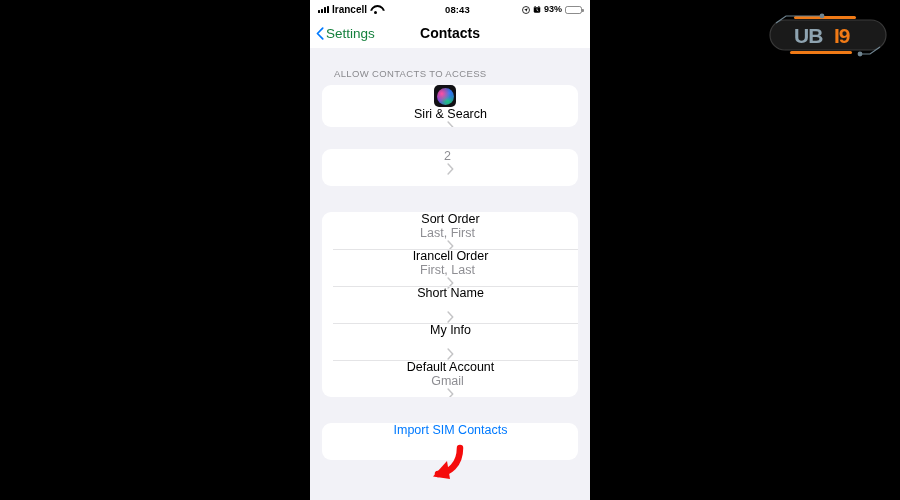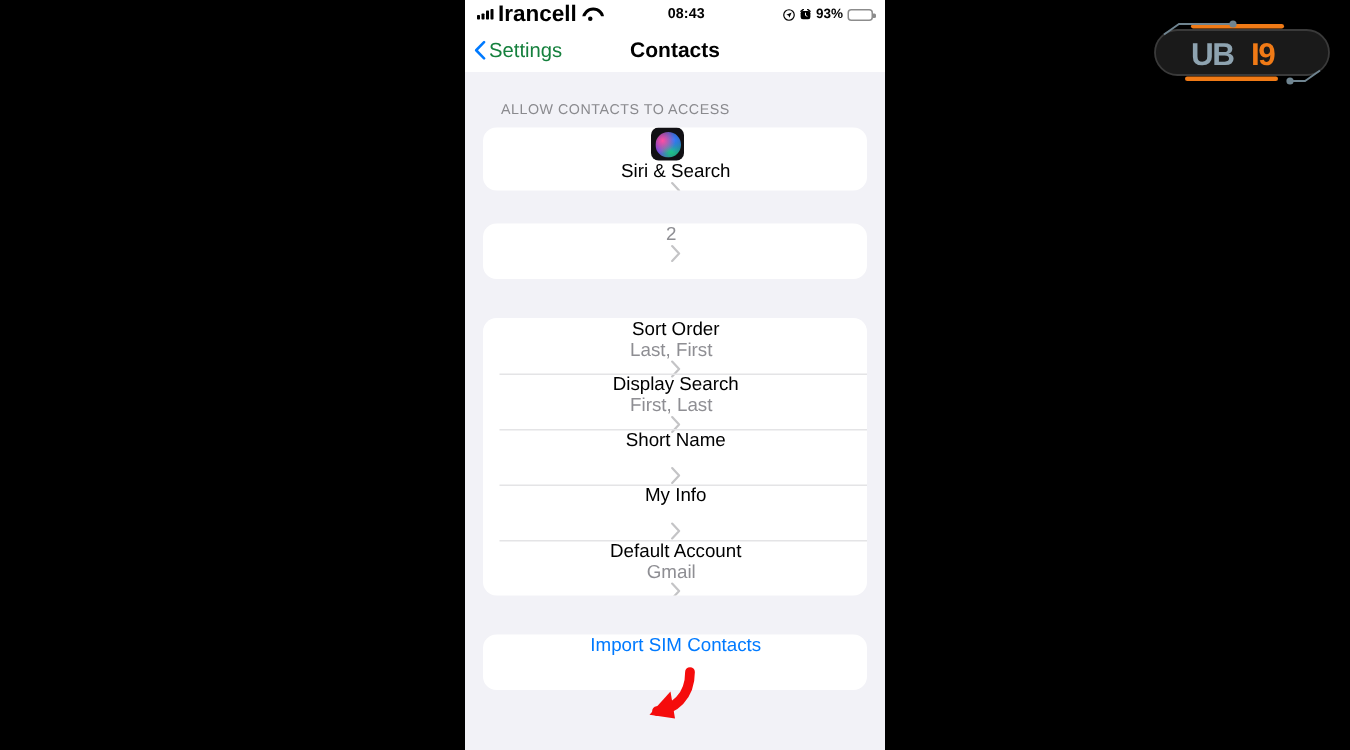--- a/index.html
+++ b/index.html
@@ -44,21 +44,21 @@
     margin-left: auto;
     display: flex; align-items: flex-end; gap: 3px;
     position: relative; z-index: 2;
   }
   .bars { display: flex; align-items: flex-end; gap: 1px; height: 8px; }
   .bars i { display: block; width: 2px; background: #000; border-radius: .5px; }
   .bars i:nth-child(1){ height: 3px; }
   .bars i:nth-child(2){ height: 4.5px; }
   .bars i:nth-child(3){ height: 6px; }
   .bars i:nth-child(4){ height: 7.5px; }
-  .carrier { font-size: 15px; font-weight: 600; }
+  .carrier { font-size: 10px; font-weight: 600; }
   .wifi { width: 11px; height: 9px; position: relative; }
   .wifi::before {
     content: ""; position: absolute; left: 0; top: 0;
     width: 11px; height: 11px;
     border: 2px solid #000; border-radius: 50%;
     clip-path: polygon(0 0, 100% 0, 100% 42%, 50% 42%, 0 42%);
   }
   .wifi::after {
     content: ""; position: absolute; left: 4px; top: 6px;
     width: 3px; height: 3px; background: #000; border-radius: 50%;
@@ -248,21 +248,21 @@
 
       <div class="card">
         <div class="row">
           <span class="label">Sort Order</span>
           <span class="value">Last, First</span>
           <svg class="chev-right" viewBox="0 0 8 14">
             <path d="M1.2 1.2 6.6 7l-5.4 5.8" fill="none" stroke="#c4c4c6" stroke-width="1.7" stroke-linecap="round" stroke-linejoin="round"></path>
           </svg>
         </div>
         <div class="row">
-          <span class="label">Display Search</span>
+          <span class="label">Irancell Order</span>
           <span class="value">First, Last</span>
           <svg class="chev-right" viewBox="0 0 8 14">
             <path d="M1.2 1.2 6.6 7l-5.4 5.8" fill="none" stroke="#c4c4c6" stroke-width="1.7" stroke-linecap="round" stroke-linejoin="round"></path>
           </svg>
         </div>
         <div class="row">
           <span class="label">Short Name</span>
           <span class="value"></span>
           <svg class="chev-right" viewBox="0 0 8 14">
             <path d="M1.2 1.2 6.6 7l-5.4 5.8" fill="none" stroke="#c4c4c6" stroke-width="1.7" stroke-linecap="round" stroke-linejoin="round"></path>

